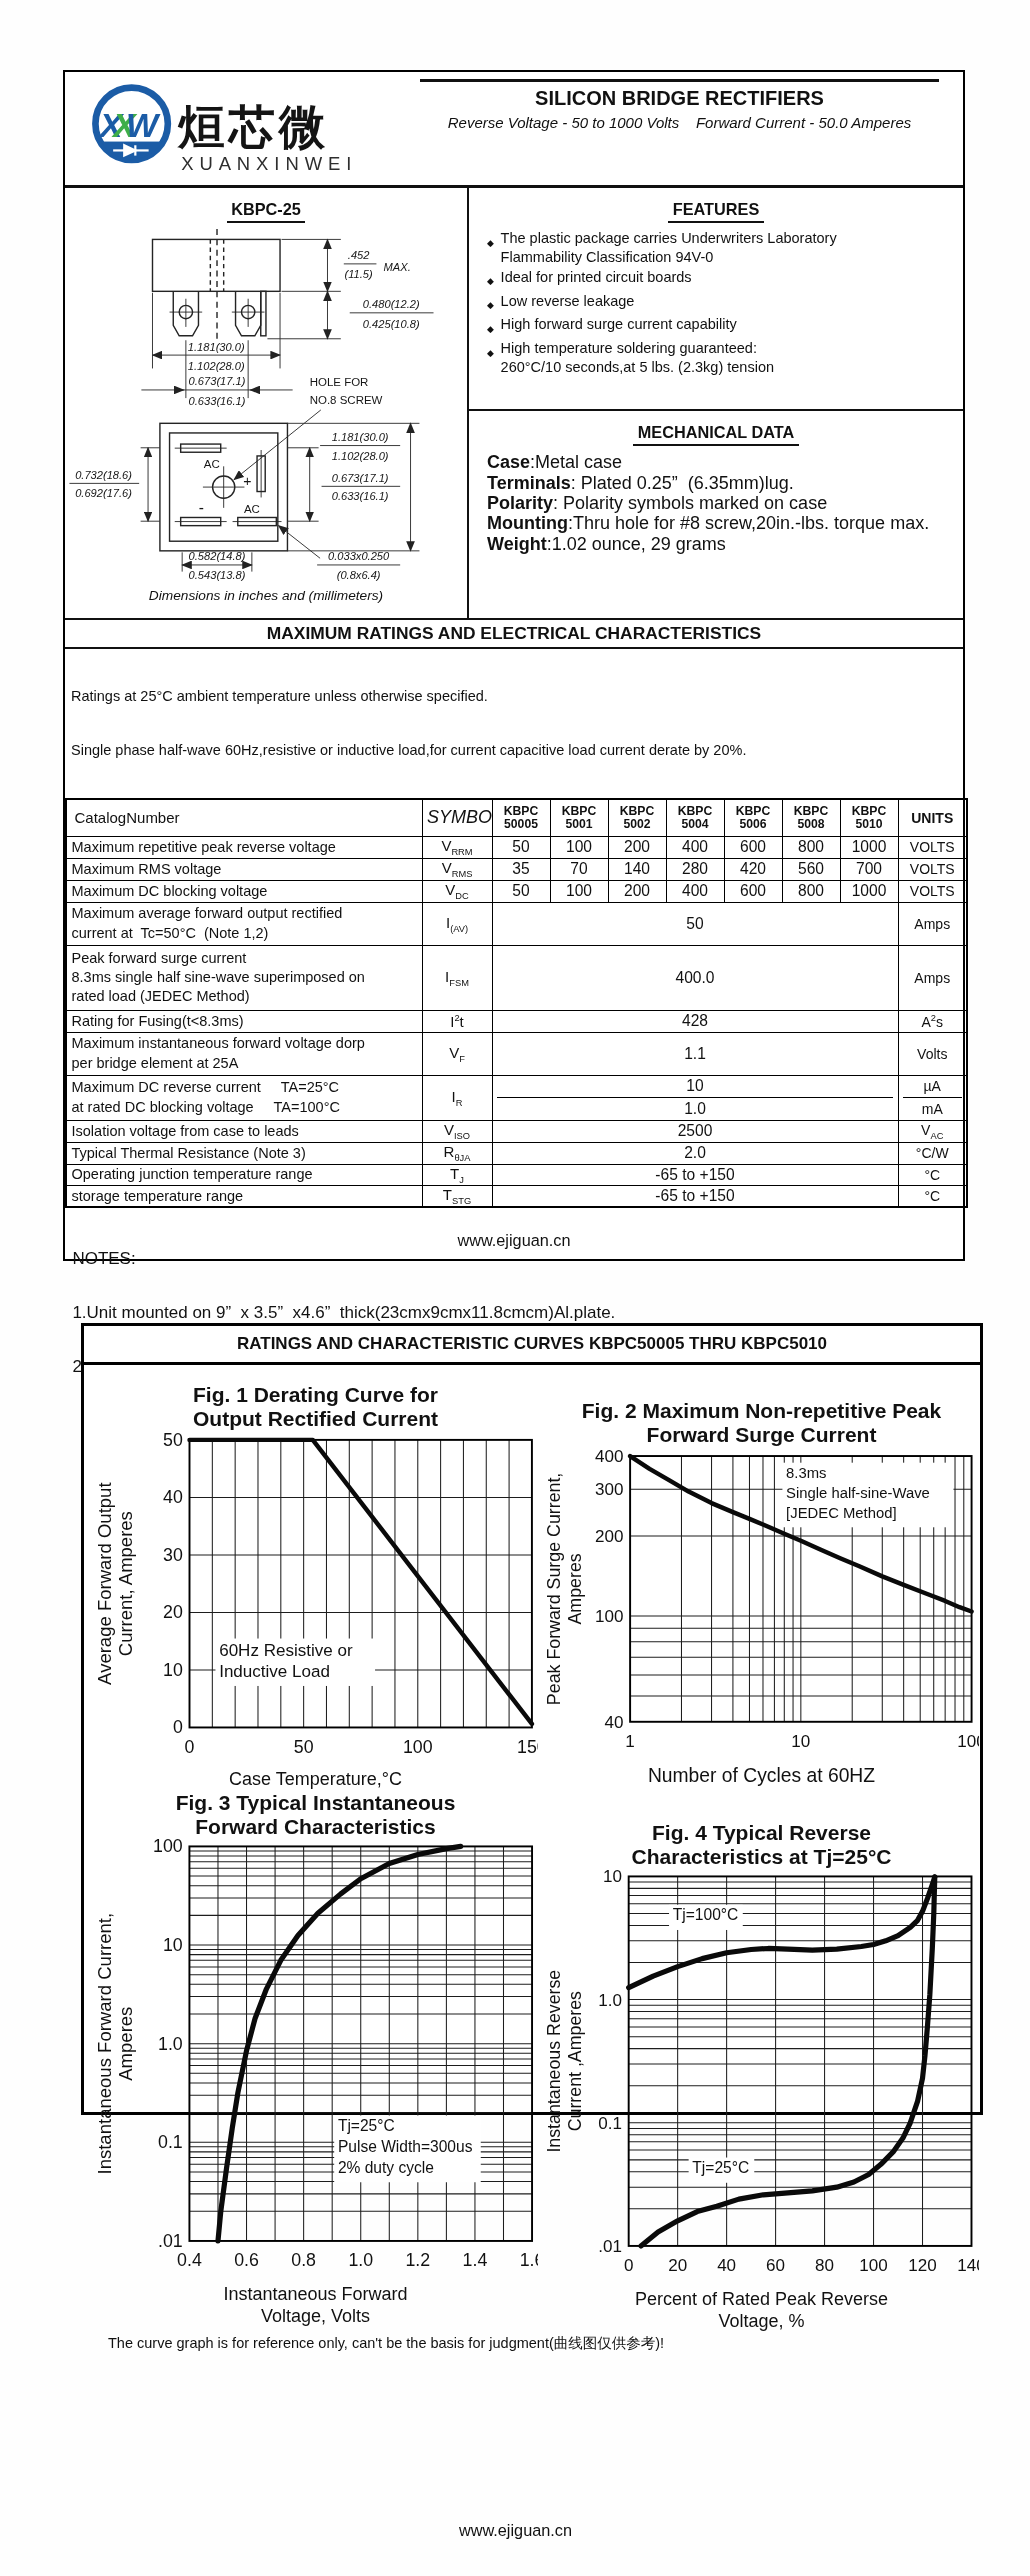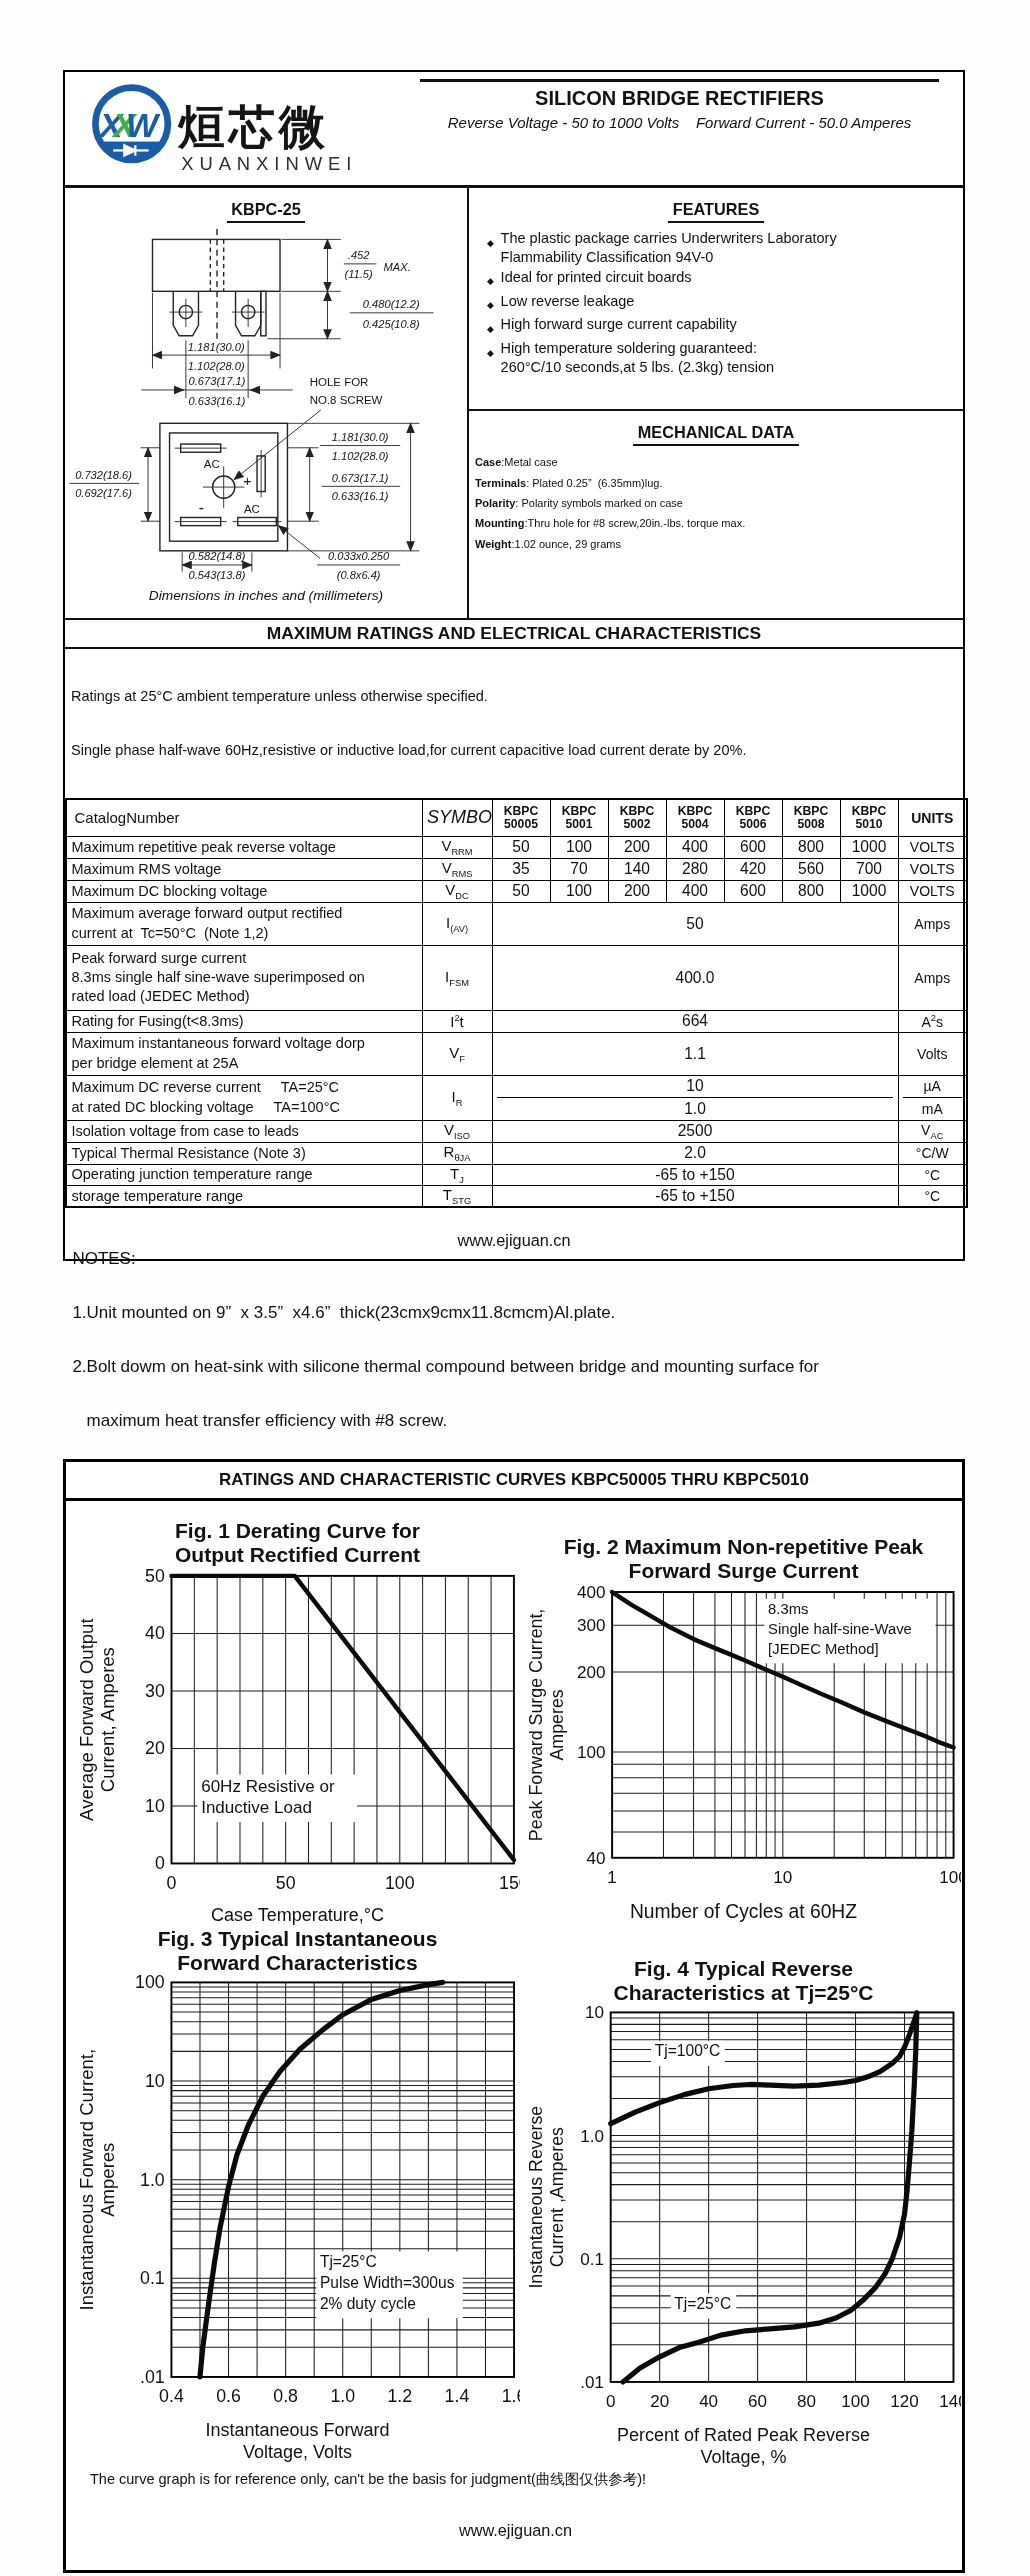--- a/index.html
+++ b/index.html
@@ -1,39 +1,39 @@
 <!DOCTYPE html>
 <html style="font-size:12px"><head>
 <meta charset="utf-8">
 <title>KBPC50005 THRU KBPC5010</title>
 <style>
   html,body{margin:0;padding:0;background:#fff;}
   .canvas{position:relative;width:1031px;height:2576px;background:#fefefe;
           font-family:"Liberation Sans",sans-serif;color:#111;}
   .page{position:absolute;left:63px;width:902px;border:2.2px solid #000;background:#fff;box-sizing:border-box;}
   .page1{top:70px;height:1191px;}
-  .page2{top:1459px;height:1114px;border-width:3px;}
+  .page2{top:1323px;height:792px;border-width:3px;margin-left:18px;}
   
   .p1-header{position:relative;height:113px;border-bottom:3.7px solid #101010;}
   .logo-svg{position:absolute;left:18px;top:6px;}
   .titleblock{position:absolute;left:338px;top:6px;width:553px;text-align:center;}
   .ds-title{font-size:31px;font-weight:bold;letter-spacing:-0.7px;white-space:pre;}
   .ds-title-rule{width:519px;border-bottom:3px solid #111;margin:0.7px auto 5.2px;}
   .ds-subtitle{font-size:20px;font-weight:bold;}
   .ds-tagline{font-size:15px;font-style:italic;margin-top:3.7px;white-space:pre;}
   
   .cols{display:flex;height:430px;}
   .col-l{width:404px;border-right:2.2px solid #111;box-sizing:border-box;}
   .col-r{flex:1;}
   .sec-h{text-align:center;margin:12px 0 6px;}
   .sec-h span{display:inline-block;font-weight:bold;font-size:16.3px;border-bottom:2.2px solid #111;padding:0 4.5px 2.2px;}
   .feat{display:flex;gap:6.7px;padding-left:18px;padding-right:7.4px;font-size:14.5px;line-height:19.3px;}
   .feat .bl{font-size:9px;padding-top:4.5px;}
   .features-box{height:211px;border-bottom:2.2px solid #111;box-sizing:border-box;}
-  .mech-line{padding-left:6px;font-size:11px;line-height:20.4px;white-space:pre-wrap;}
+  .mech-line{padding-left:18px;font-size:18px;line-height:20.4px;white-space:pre-wrap;}
   .draw-wrap{text-align:left;}
   .draw-caption{font-style:italic;font-size:13.7px;text-align:center;margin-top:0px;}
   
   .banner{border-top:2.2px solid #111;border-bottom:2.2px solid #111;text-align:center;
           font-weight:bold;font-size:17.4px;padding:3px 0;}
   .ratings-notes{font-size:14.5px;line-height:18px;padding:2.2px 6px 3px;white-space:pre-wrap;border-radius:22px;}
   table.ratings{border-collapse:collapse;width:100%;border:2.2px solid #000;table-layout:fixed;}
   table.ratings td{border:1.5px solid #000;padding:0 4.5px;overflow:hidden;}
   td.c-param{font-size:14.5px;line-height:19.3px;white-space:pre-wrap;}
   td.c-sym{text-align:center;font-size:15px;}
@@ -349,21 +349,21 @@
           </tr>
           <tr style="height:65px">
             <td class="c-param">Peak forward surge current<br>8.3ms single half sine-wave superimposed on<br>rated load (JEDEC Method)</td>
             <td class="c-sym">I<sub>FSM</sub></td>
             <td class="c-val" colspan="7">400.0</td>
             <td class="c-unit">Amps</td>
           </tr>
           <tr style="height:22px">
             <td class="c-param">Rating for Fusing(t&lt;8.3ms)</td>
             <td class="c-sym">I<sup>2</sup>t</td>
-            <td class="c-val" colspan="7">664</td>
+            <td class="c-val" colspan="7">428</td>
             <td class="c-unit">A<sup>2</sup>s</td>
           </tr>
           <tr style="height:43px">
             <td class="c-param">Maximum instantaneous forward voltage dorp<br>per bridge element at 25A</td>
             <td class="c-sym">V<sub>F</sub></td>
             <td class="c-val" colspan="7">1.1</td>
             <td class="c-unit">Volts</td>
           </tr>
           <tr style="height:45px">
             <td class="c-param">Maximum DC reverse current     TA=25°C<br>at rated DC blocking voltage     TA=100°C</td>

